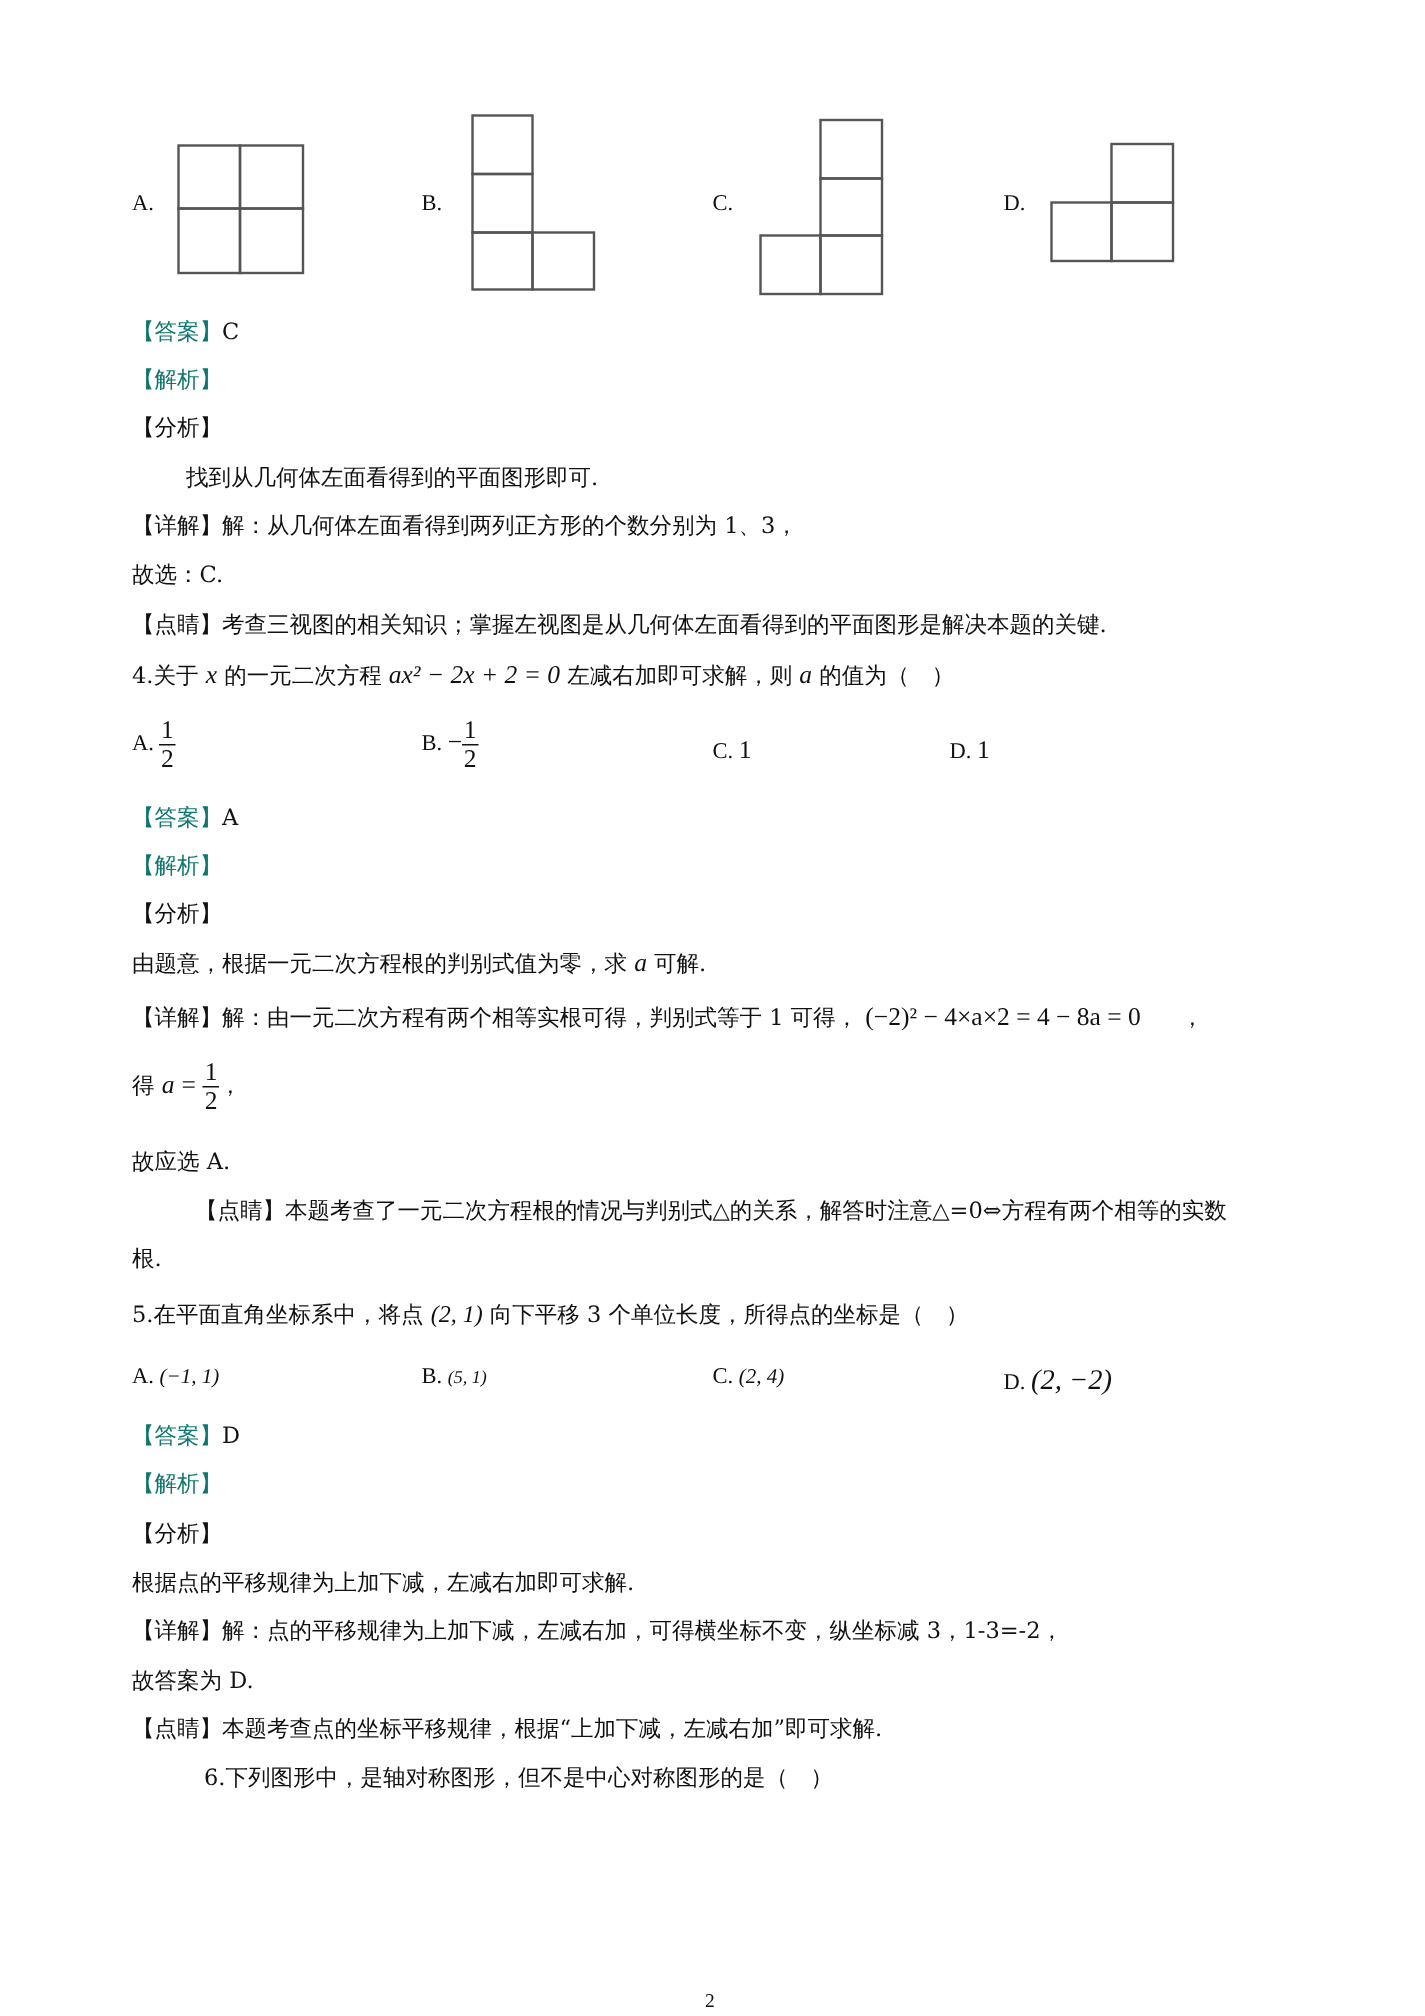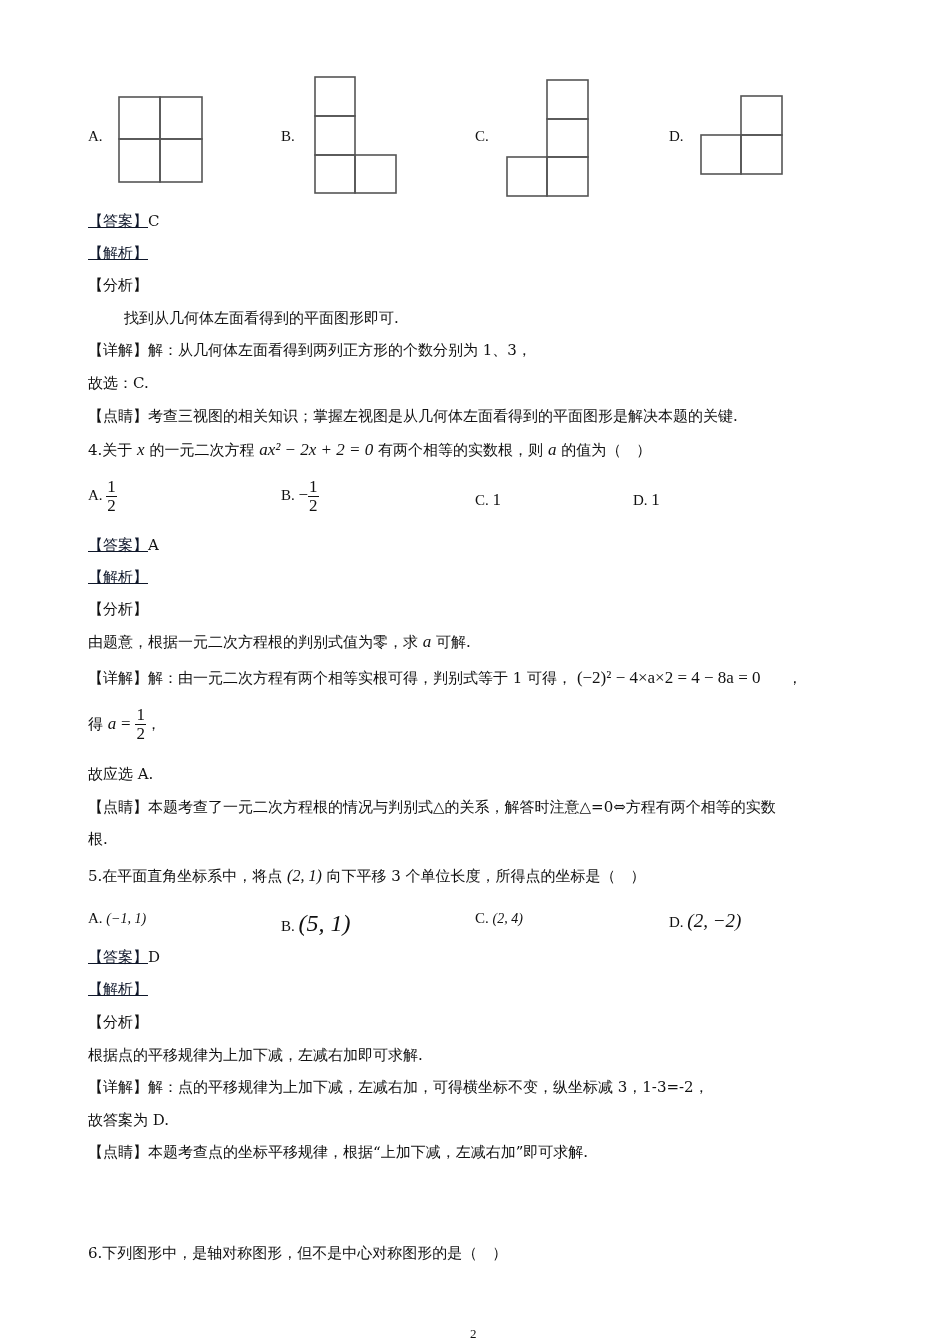--- a/index.html
+++ b/index.html
@@ -1,19 +1,19 @@
 <!DOCTYPE html>
 <html><head>
 <meta charset="utf-8">
 <style>
   html, body { margin:0; padding:0; background:#ffffff; }
   body { width:950px; height:1344px; position:relative; overflow:hidden;
          font-family: "DejaVu Serif", "Liberation Serif", serif; color:#111; }
   .line { position:absolute; left:88px; font-size:15px; line-height:20px; white-space:nowrap; }
-  .blue { color:#0f172a;text-decoration:underline; }
+  .blue { color:#0f766e; }
   .math { font-family: "Liberation Serif", "DejaVu Serif", serif; font-size:17px; }
   .it { font-style:italic; }
   .opt-label { position:absolute; font-size:15px; font-family:"Liberation Serif", serif; }
   .frac { display:inline-block; vertical-align:middle; text-align:center; font-family:"Liberation Serif", serif; font-size:17px; line-height:18px; }
   .frac .num { display:block; border-bottom:1px solid #111; padding:0 1px; }
   .frac .den { display:block; }
   svg.fig { position:absolute; overflow:visible; }
   svg.fig rect { fill:none; stroke:#555; stroke-width:1.6; }
   .page-num { position:absolute; left:470px; top:1326px; font-size:13px; font-family:"Liberation Serif", serif; }
 </style>
@@ -59,21 +59,21 @@
 <div class="line" style="top:308px;margin-left:36px;">找到从几何体左面看得到的平面图形即可.</div>
 <div class="line" style="top:340px;">【详解】解：从几何体左面看得到两列正方形的个数分别为 1、3，</div>
 <div class="line" style="top:373px;">故选：C.</div>
 <div class="line" style="top:406px;">【点睛】考查三视图的相关知识；掌握左视图是从几何体左面看得到的平面图形是解决本题的关键.</div>
 
 <div class="line" style="top:440px;">
   <span>4.关于</span>
   <span class="math it">x</span>
   <span>的一元二次方程</span>
   <span class="math it">ax² − 2x + 2 = 0</span>
-  <span>有两个相等的实数根，则</span>
+  <span>左减右加即可求解，则</span>
   <span class="math it">a</span>
   <span>的值为（　）</span>
 </div>
 
 <div class="opt-label" style="left:88px;top:478px;">
   <span>A.</span>
   <span class="frac"><span class="num">1</span><span class="den">2</span></span>
 </div>
 <div class="opt-label" style="left:281px;top:478px;">
   <span>B.</span>
@@ -103,50 +103,50 @@
   <span class="math">(−2)² − 4×a×2 = 4 − 8a = 0</span>
   <span style="margin-left:22px;">，</span>
 </div>
 <div class="line" style="top:706px;line-height:22px;">
   <span>得</span>
   <span class="math it">a</span>
   <span class="math">=</span>
   <span class="frac"><span class="num">1</span><span class="den">2</span></span><span>，</span>
 </div>
 <div class="line" style="top:764px;">故应选 A.</div>
-<div class="line" style="top:797px;">【点睛】本题考查了一元二次方程根的情况与判别式△的关系，解答时注意△=0⇔方程有两个相等的实数</div>
+<div class="line" style="top:797px;margin-left:42px;">【点睛】本题考查了一元二次方程根的情况与判别式△的关系，解答时注意△=0⇔方程有两个相等的实数</div>
 <div class="line" style="top:829px;">根.</div>
 
 <div class="line" style="top:866px;">
   <span>5.在平面直角坐标系中，将点</span>
   <span class="math it" style="font-size:16px;">(2, 1)</span>
   <span>向下平移 3 个单位长度，所得点的坐标是（　）</span>
 </div>
 <div class="opt-label" style="left:88px;top:910px;">
   <span>A.</span>
   <span class="math it" style="font-size:14px;">(−1, 1)</span>
 </div>
 <div class="opt-label" style="left:281px;top:910px;">
   <span>B.</span>
-  <span class="math it" style="font-size:24px;">(5, 1)</span>
+  <span class="math it" style="font-size:12px;">(5, 1)</span>
 </div>
 <div class="opt-label" style="left:475px;top:910px;">
   <span>C.</span>
   <span class="math it" style="font-size:14px;">(2, 4)</span>
 </div>
 <div class="opt-label" style="left:669px;top:910px;">
   <span>D.</span>
   <span class="math it" style="font-size:19px;">(2, −2)</span>
 </div>
 
 <div class="line" style="top:947px;">
   <span class="blue">【答案】</span><span>D</span>
 </div>
 <div class="line blue" style="top:979px;">【解析】</div>
 <div class="line" style="top:1012px;">【分析】</div>
 <div class="line" style="top:1045px;text-align:right;">根据点的平移规律为上加下减，左减右加即可求解.</div>
 <div class="line" style="top:1077px;">【详解】解：点的平移规律为上加下减，左减右加，可得横坐标不变，纵坐标减 3，1-3=-2，</div>
 <div class="line" style="top:1110px;">故答案为 D.</div>
 <div class="line" style="top:1142px;">【点睛】本题考查点的坐标平移规律，根据“上加下减，左减右加”即可求解.</div>
 
-<div class="line" style="top:1243px;">6.下列图形中，是轴对称图形，但不是中心对称图形的是（　）</div>
+<div class="line" style="top:1175px;margin-left:48px;">6.下列图形中，是轴对称图形，但不是中心对称图形的是（　）</div>
 
 <div class="page-num">2</div>
 
 </body></html>

